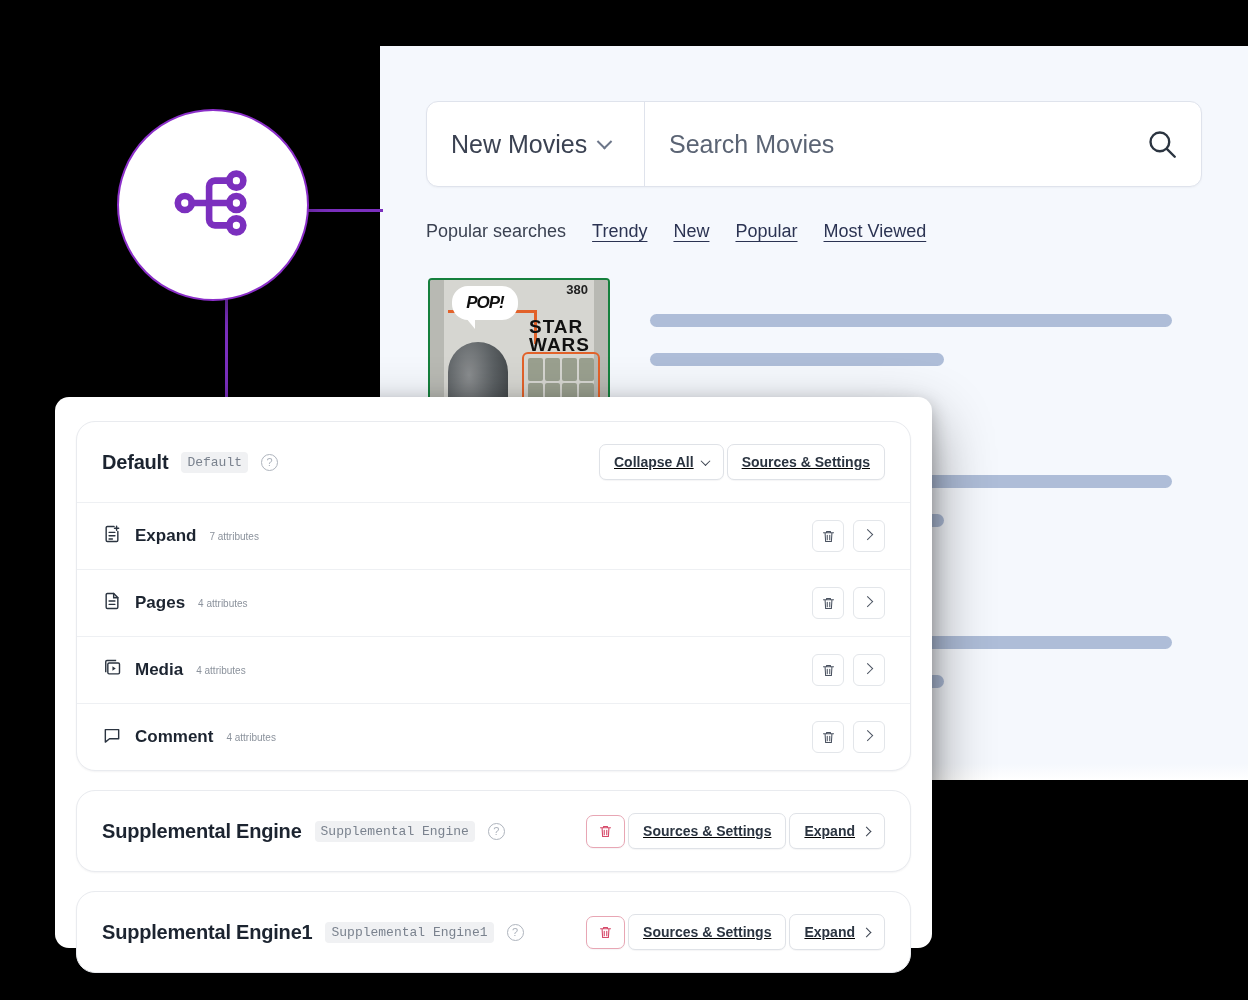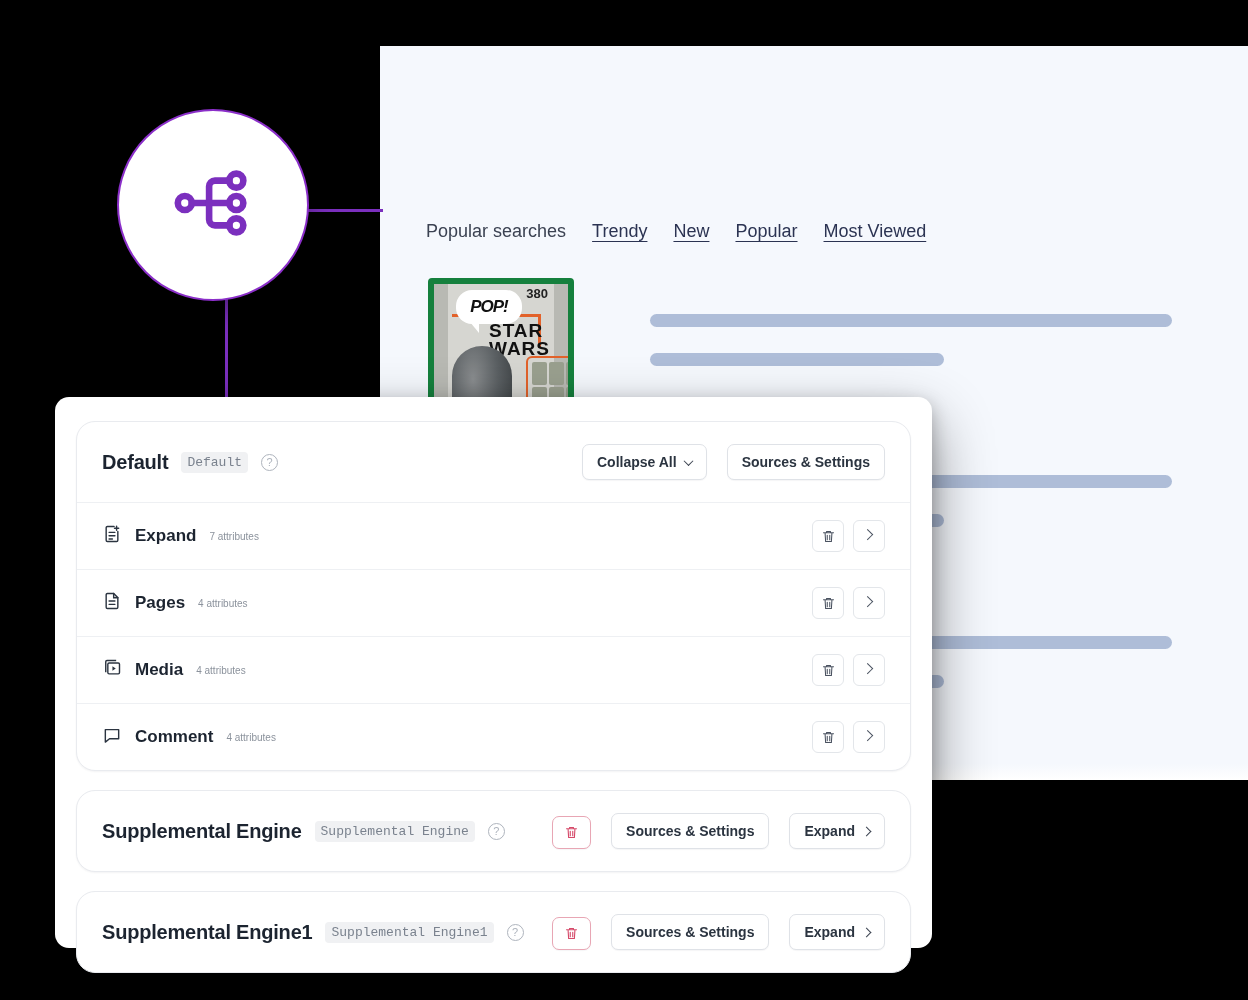--- a/index.html
+++ b/index.html
@@ -54,22 +54,22 @@
 
   .popular-row{
     position:absolute; left:46px; top:175px;
     display:flex; align-items:baseline; gap:26px;
     font-size:18px;
   }
   .popular-label{ color:#3b4252; }
   .popular-link{ color:#2b3352; text-decoration:underline; text-underline-offset:4px; cursor:pointer; }
   #thumb{
     position:absolute; left:48px; top:232px;
-    width:146px; height:180px;
-    border:6px solid #15803d; border-radius:4px;
+    width:182px; height:180px;
+    border:2px solid #15803d; border-radius:4px;
     background:#cfcfcb; overflow:hidden;
   }
   .thumb-side{ position:absolute; top:0; bottom:0; width:14px; background:#b8b9b3;}
   .thumb-side.l{ left:0; } .thumb-side.r{ right:0; }
   .thumb-face{ position:absolute; left:14px; right:14px; top:0; bottom:0; background:#d6d6d1; }
   .pop-bubble{
     position:absolute; left:22px; top:6px; width:66px; height:34px;
     background:#fff; border-radius:16px; display:flex; align-items:center; justify-content:center;
     font-weight:bold; font-size:17px; color:#111; font-style:italic; letter-spacing:-1px;
   }
@@ -145,21 +145,21 @@
   .group-title{ font-size:20px; font-weight:bold; color:#1c2430; letter-spacing:-.2px;}
   .code-badge{
     font-family:"Liberation Mono", monospace; font-size:13px; color:#7a828e;
     background:#f0f1f3; padding:3px 6px; border-radius:4px; white-space:nowrap;
   }
   .help-icon{
     width:17px; height:17px; border-radius:50%; border:1.4px solid #aeb4bd;
     color:#aeb4bd; font-size:11px; display:flex; align-items:center; justify-content:center;
     font-family:"Liberation Sans", sans-serif;
   }
-  .head-actions{ display:flex; align-items:flex-end; gap:20px; }
+  .head-actions{ display:flex; align-items:center; gap:3px;text-decoration:underline; }
   .btn{
     background:#fff; border:1px solid #dfe2e7; border-radius:7px;
     padding:9px 14px; font-size:14px; color:#2b3440; font-weight:bold;
     display:flex; align-items:center; gap:8px; cursor:pointer;
     font-family:"Liberation Sans", sans-serif;
     box-shadow:0 1px 1px rgba(16,24,40,.04);
   }
   .btn .chev-sm{
     width:7px;height:7px;border-right:1.8px solid #3b4350;border-bottom:1.8px solid #3b4350;
     transform:rotate(45deg) translate(-1px,-1px);
@@ -189,20 +189,35 @@
   }
   .spacer{ height:19px; }
 </style>
 </head>
 <body>
 
 <div id="stage">
 
   <div id="search-panel">
 
+    <div class="searchbar">
+      <div class="search-select">
+        <span>New Movies</span>
+        <span class="chev"></span>
+      </div>
+      <div class="search-input-wrap">
+        <input class="search-input" type="text" placeholder="Search Movies" style="">
+        <span class="search-icon">
+          <svg width="34" height="34" viewBox="0 0 24 24" fill="none" stroke="#2b3440" stroke-width="1.7">
+            <circle cx="10.5" cy="10.5" r="6.6"></circle>
+              <line x1="15.4" y1="15.4" x2="21" y2="21" stroke-linecap="round"></line>
+          </svg>
+        </span>
+      </div>
+    </div>
 
     <div class="popular-row">
       <span class="popular-label">Popular searches</span>
       <span class="popular-link">Trendy</span>
       <span class="popular-link">New</span>
       <span class="popular-link">Popular</span>
       <span class="popular-link">Most Viewed</span>
     </div>
 
     <div id="thumb">

